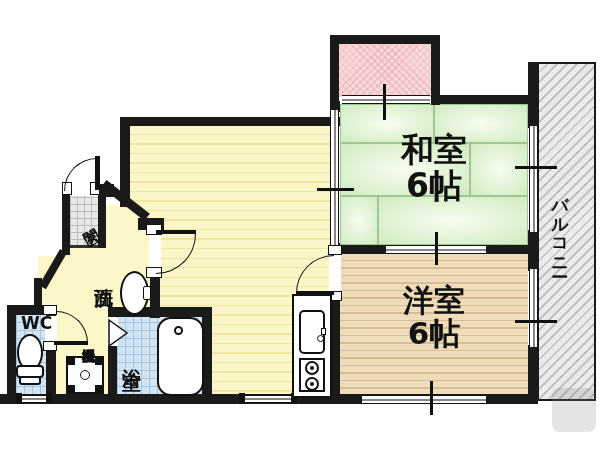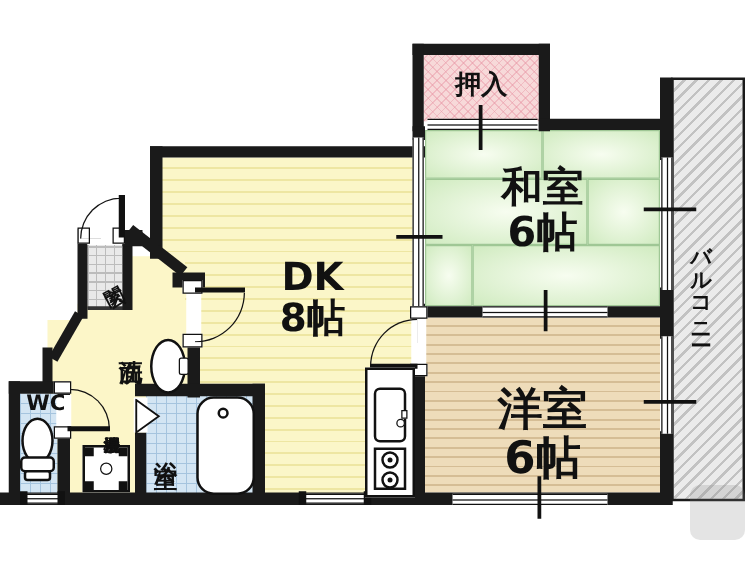--- a/index.html
+++ b/index.html
@@ -175,27 +175,25 @@
   <div class="fix" style="left:292px;top:294px;width:40px;height:104px;"></div>
   <div class="fix" style="left:299px;top:310px;width:26px;height:44px;border-radius:5px;"></div>
   <div class="fix" style="left:321px;top:328px;width:5px;height:7px;border-width:1.5px;"></div>
   <div class="fix" style="left:317px;top:335px;width:7px;height:7px;border-radius:50%;border-width:1.5px;"></div>
   <div class="fix" style="left:299px;top:358px;width:26px;height:34px;"></div>
   <div class="fix" style="left:305px;top:361px;width:14px;height:14px;border-radius:50%;"></div>
   <div class="cap" style="left:310px;top:366px;width:4px;height:4px;border-radius:50%;"></div>
   <div class="fix" style="left:305px;top:377px;width:14px;height:14px;border-radius:50%;"></div>
   <div class="cap" style="left:310px;top:382px;width:4px;height:4px;border-radius:50%;"></div>
 
-  <div class="lbl" style="left:195px;top:206px;width:110px;font-size:31px;"><span>DK</span><br><span>8帖</span></div>
 
   <div class="lbl" style="left:384px;top:132px;width:100px;font-size:33px;"><span>和室</span><br><span>6帖</span></div>
 
-  <div class="lbl" style="left:384px;top:284px;width:100px;font-size:36px;margin-top:25px;"><span>洋室</span><br><span>6帖</span></div>
-
-  <div class="lbl" style="left:343px;top:56px;width:84px;font-size:21px;">押入</div>
+  <div class="lbl" style="left:384px;top:284px;width:100px;font-size:31px;"><span>洋室</span><br><span>6帖</span></div>
+
 
   <div class="lbl vert" style="left:551px;top:140px;height:175px;font-size:17px;letter-spacing:1px;">バルコニー</div>
 
   <div class="lbl vert" style="left:74px;top:198px;height:44px;font-size:15px;transform:rotate(-28deg);">玄関</div>
 
   <div class="lbl vert" style="left:94px;top:246px;height:55px;font-size:19px;letter-spacing:2px;">洗面</div>
 
   <div class="lbl vert" style="left:81px;top:286px;height:105px;font-size:13px;">洗濯機置場</div>
 
   <div class="lbl" style="left:21px;top:314px;font-size:17px;">WC</div>

